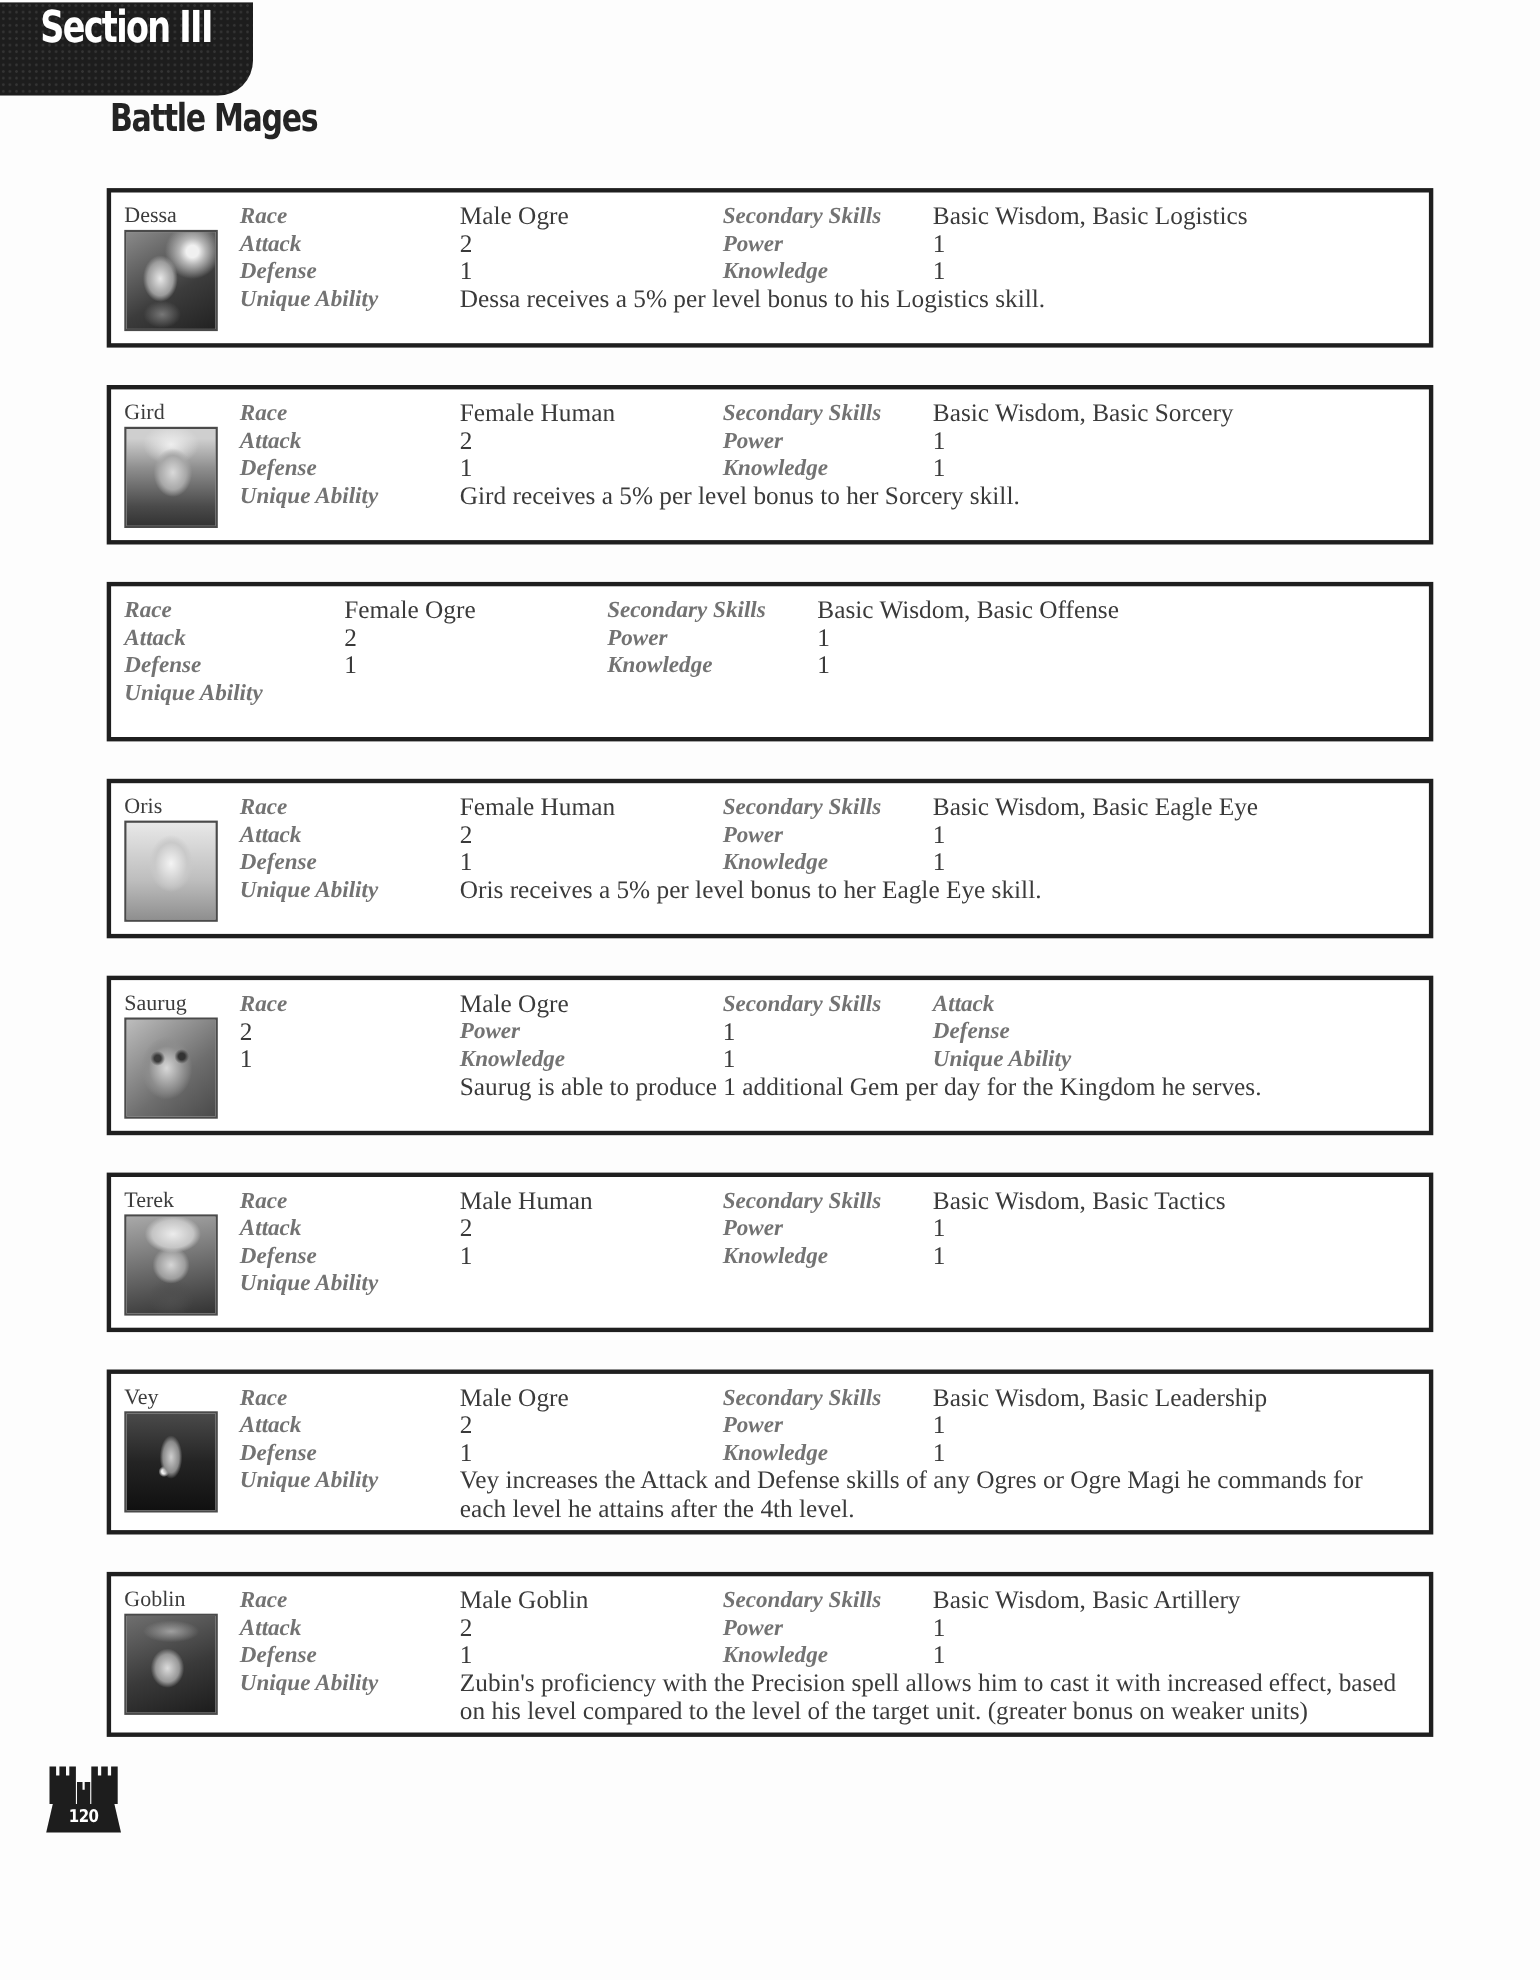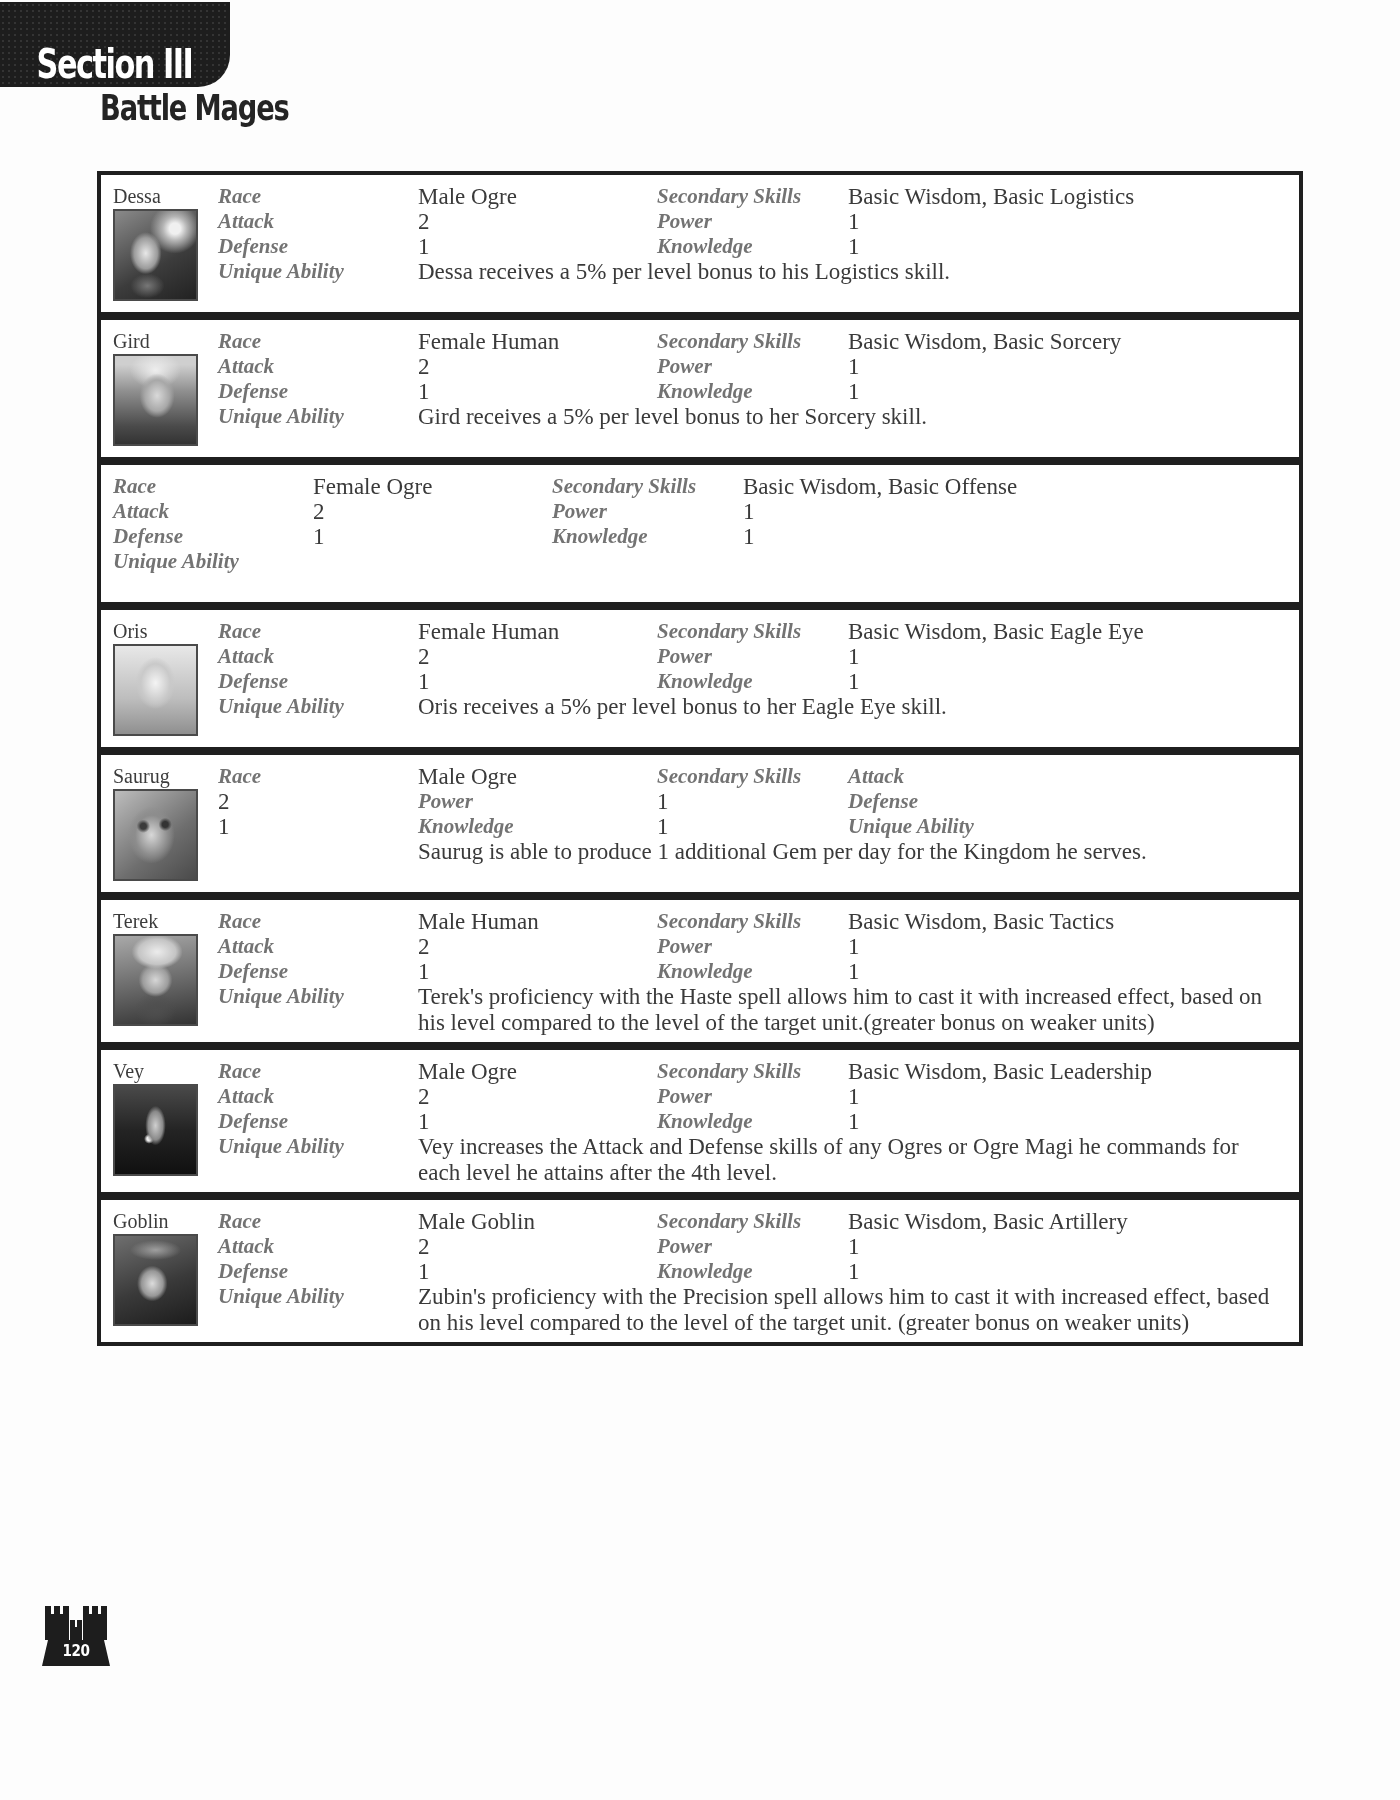--- a/index.html
+++ b/index.html
@@ -12,21 +12,21 @@
   }
 
   
   .section-tab {
     position:absolute; left:0; top:2px;
     width:230px; height:85px;
     background-color:#1d1d1d;
     background-image:radial-gradient(rgba(255,255,255,0.10) 1px, transparent 1.4px);
     background-size:6px 6px;
     border-radius:0 0 32px 0;
-    display:flex; align-items:flex-end; justify-content:center;
+    display:flex; align-items:flex-start; justify-content:center;
   }
   .section-tab .tab-text {
     color:#ffffff;
     font-family:"DejaVu Sans", sans-serif;
     font-weight:bold; font-size:40px; letter-spacing:-2px;
     transform:scaleX(0.76); transform-origin:center;
     white-space:nowrap;
   }
   .page-title {
     position:absolute; left:100px; top:88px; margin:0;
@@ -37,20 +37,21 @@
     white-space:nowrap;
   }
 
   
   #mage-list { position:absolute; left:97px; top:171px; width:1206px; }
   .card {
     box-sizing:border-box;
     width:1206px; min-height:145px;
     border:4px solid #1f1f1f;
     background:#fff;
+    margin-bottom:34px;
     display:flex;
     padding:9px 8px 6px 12px;
   }
   .card-left { flex:0 0 105px; }
   .mage-name { font-size:20px; line-height:25px; color:#3c3c3c; }
   .portrait {
     width:85px; height:92px; box-sizing:border-box;
     border:2px solid #4a4a4a;
     background-color:#888;
   }
@@ -266,21 +267,20 @@
       <span class="val">2</span>
       <span class="lbl">Power</span>
       <span class="val">1</span>
 
       <span class="lbl">Defense</span>
       <span class="val">1</span>
       <span class="lbl">Knowledge</span>
       <span class="val">1</span>
 
       <span class="lbl">Unique Ability</span>
-      <span class="val ability">Terek's proficiency with the Haste spell allows him to cast it with increased effect, based on his level compared to the level of the target unit.(greater bonus on weaker units)</span>
     </div>
   </section>
 
   <section class="card">
     <div class="card-left">
       <div class="mage-name">Vey</div>
       <div class="portrait pt-vey"></div>
     </div>
     <div class="card-grid">
       <span class="lbl">Race</span>

